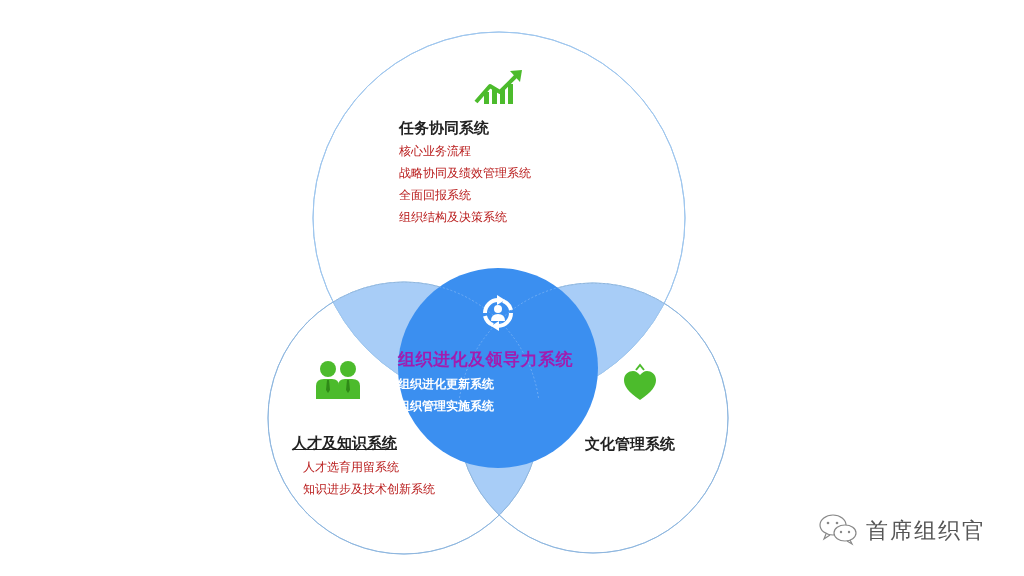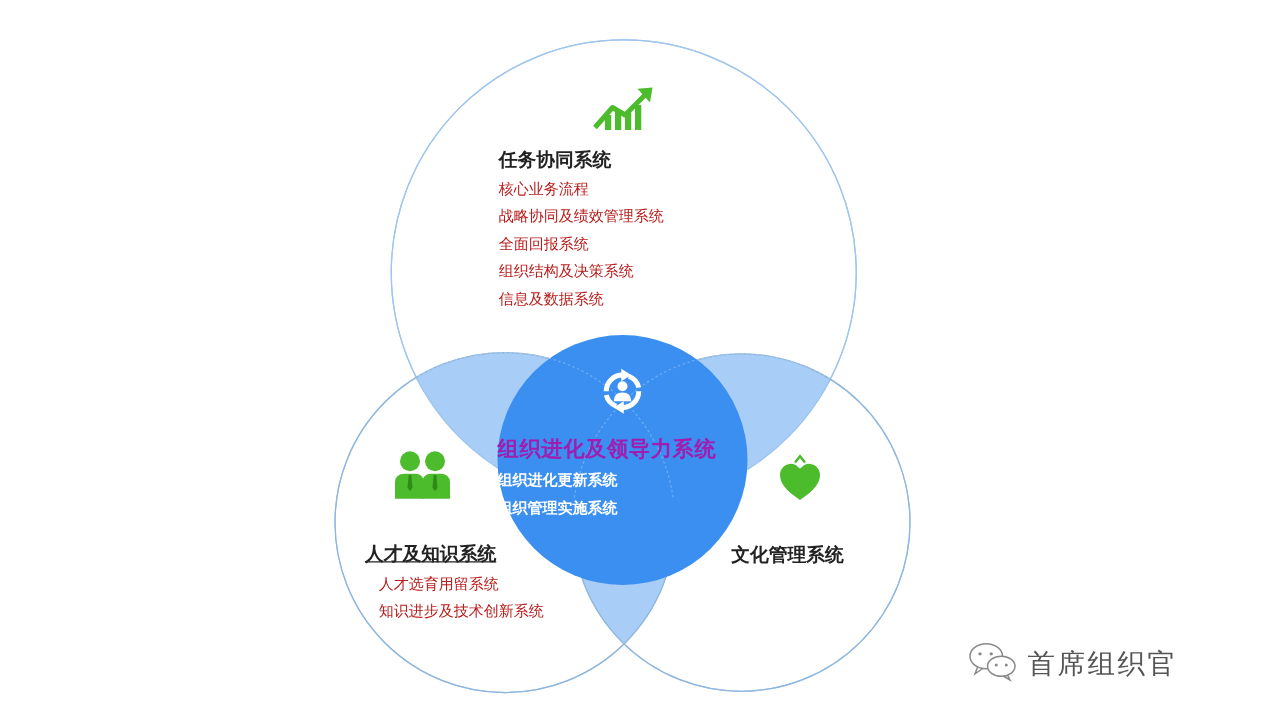--- a/index.html
+++ b/index.html
@@ -7,21 +7,21 @@
     width:1024px; height:576px; background:#ffffff; position:relative; overflow:hidden;
     font-family:"DejaVu Sans", "Liberation Sans", sans-serif;
   }
   .venn { position:absolute; left:0; top:0; width:1024px; height:576px; }
   .txt { position:absolute; white-space:nowrap; }
   .title-dark { color:#222; font-weight:bold; font-size:15px; }
   .item-gray { color:#b91c1c; font-size:12px; line-height:22px; }
   .center-title { color:#a21caf; font-weight:bold; font-size:17px; letter-spacing:0.5px; }
   .center-item { color:#fff; font-weight:bold; font-size:12px; line-height:22px; }
   .icon { position:absolute; }
-  .watermark { position:absolute; left:774px; top:512px; display:flex; align-items:center; gap:8px; }
+  .watermark { position:absolute; left:818px; top:512px; display:flex; align-items:center; gap:8px; }
   .watermark-text { font-size:22px; color:#555; letter-spacing:2px; font-weight:normal; }
 </style>
 </head>
 <body>
 
 <svg class="venn" viewBox="0 0 1024 576" xmlns="http://www.w3.org/2000/svg">
   <defs>
     <clipPath id="clipTop">
         <circle cx="499" cy="218" r="186"></circle>
       </clipPath>
@@ -67,21 +67,20 @@
     <polygon points="36,3 48,2 46,14" fill="#4cbb2c"></polygon>
   </svg>
 </div>
 
 <div class="txt title-dark" style="left:399px; width:200px; top:119px;">任务协同系统</div>
 <div class="txt" style="left:399px; width:200px; top:140px;">
   <div class="item-gray">核心业务流程</div>
   <div class="item-gray">战略协同及绩效管理系统</div>
   <div class="item-gray">全面回报系统</div>
   <div class="item-gray">组织结构及决策系统</div>
-  <div class="item-gray">信息及数据系统</div>
 </div>
 
 <div class="icon" style="left:479px; top:294px; width:38px; height:38px;">
   <svg width="38" height="38" viewBox="0 0 38 38">
     <path d="M6 19 A13 13 0 0 1 19 6" fill="none" stroke="#fff" stroke-width="4"></path>
     <polygon points="18,1 26,6 18,11" fill="#fff"></polygon>
     <path d="M32 19 A13 13 0 0 1 19 32" fill="none" stroke="#fff" stroke-width="4"></path>
     <polygon points="20,27 12,32 20,37" fill="#fff"></polygon>
     <path d="M24 7 A13 13 0 0 1 32 16" fill="none" stroke="#fff" stroke-width="4"></path>
     <path d="M14 31 A13 13 0 0 1 6 22" fill="none" stroke="#fff" stroke-width="4"></path>

